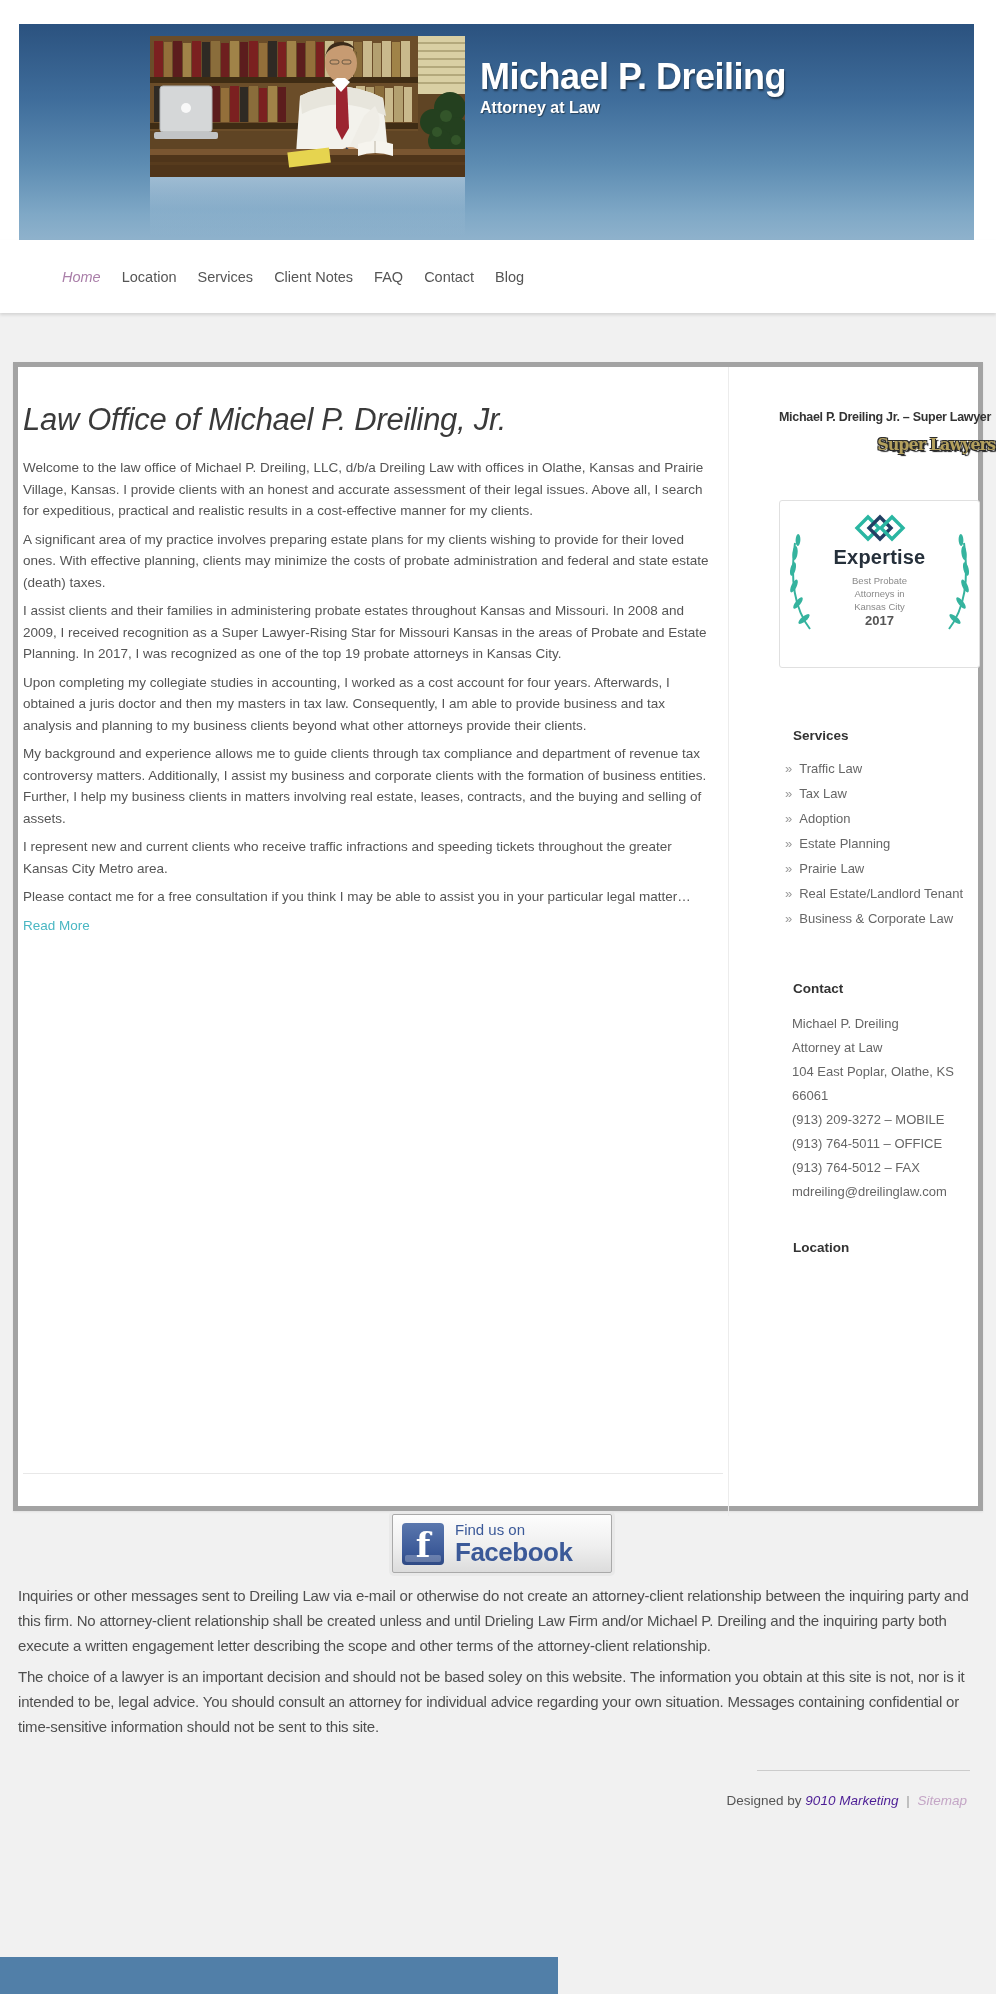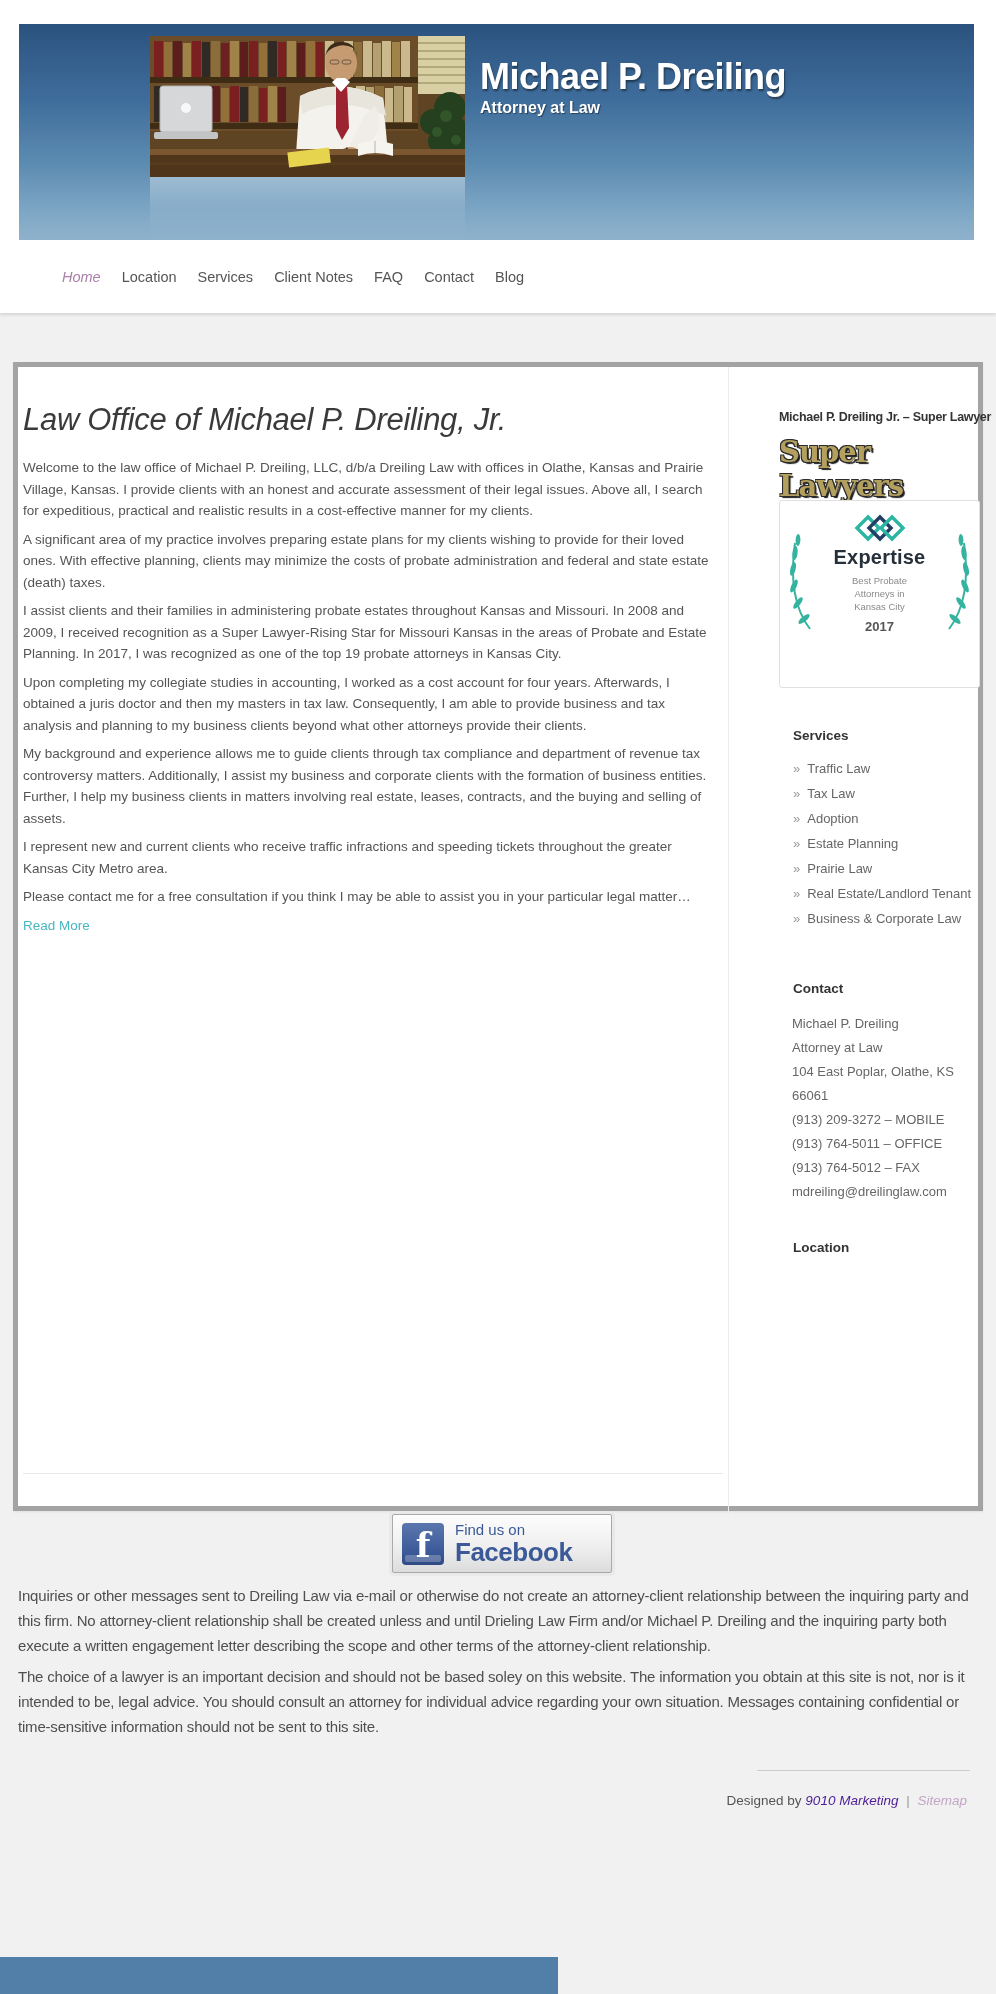--- a/index.html
+++ b/index.html
@@ -67,41 +67,41 @@
   .main-col p.first{margin-top:16px;}
   .read-more{font-size:13.5px;line-height:21.5px;color:#4ab7c3;text-decoration:none;cursor:pointer;}
   .main-divider{position:absolute;left:5px;top:1106px;width:700px;border-top:1px solid #e8e8e8;}
   
   .sidebar{position:absolute;left:761px;top:0;width:204px;height:1149px;}
   .sl-heading{
     position:absolute;left:0;top:43px;width:204px;text-align:center;white-space:nowrap;
     font-size:12.5px;font-weight:bold;letter-spacing:-0.3px;color:#333;
   }
   .sl-logo{
-    position:absolute;left:0;top:68px;width:204px;text-align:left;
-    font-family:"DejaVu Serif",serif;font-weight:bold;font-size:29px;letter-spacing:-1px;
+    position:absolute;left:12px;top:68px;width:204px;text-align:right;
+    font-family:"DejaVu Serif",serif;font-weight:bold;font-size:16px;letter-spacing:-1px;
     color:#b3a05e;cursor:pointer;
     text-shadow:-1px -1px 0 #2b2b2b,1px -1px 0 #2b2b2b,-1px 1px 0 #2b2b2b,2px 2px 1px #1c1c1c;
   }
   .expertise-box{
-    position:absolute;left:0;top:133px;width:201px;height:188px;box-sizing:border-box;
+    position:absolute;left:0;top:133px;width:201px;height:168px;box-sizing:border-box;
     border:1px solid #e0e0e0;border-radius:3px;background:#fff;cursor:pointer;
     text-align:center;
   }
   .expertise-diamonds{margin-top:13px;}
   .expertise-word{font-size:20px;font-weight:600;color:#26303b;letter-spacing:0.2px;line-height:22px;}
   .expertise-desc{margin-top:6px;font-size:9.5px;line-height:13px;color:#8a8a8a;white-space:pre-line;}
-  .expertise-year{margin-top:6px;font-size:13px;font-weight:600;color:#555;}
+  .expertise-year{font-size:13px;font-weight:600;color:#555;}
   .laurel{position:absolute;top:28px;}
   .laurel.left{left:5px;}
   .laurel.right{right:5px;transform:scaleX(-1);}
   .side-heading{position:absolute;left:14px;font-size:13.5px;font-weight:bold;color:#333;}
   .services-heading{top:361px;}
   .services-list{position:absolute;left:6px;top:395px;margin:0;padding:0;list-style:none;}
-  .services-list li{margin:0 0 11px 8px;font-size:13px;line-height:14px;color:#666;cursor:pointer;}
+  .services-list li{margin:0 0 11px 0;font-size:13px;line-height:14px;color:#666;cursor:pointer;}
   .svc-bullet{color:#999;margin-right:7px;}
   .contact-heading{top:614px;}
   .contact-block{position:absolute;left:13px;top:645px;}
   .contact-line{font-size:13px;line-height:24px;color:#666;}
   .location-heading{top:873px;}
   
   .fb-badge{
     position:absolute;left:392px;top:1514px;width:220px;height:59px;box-sizing:border-box;
     border:1px solid #a9a9a9;border-radius:2px;cursor:pointer;
     background:linear-gradient(180deg,#fdfdfd 0%,#efefef 55%,#dcdcdc 100%);

